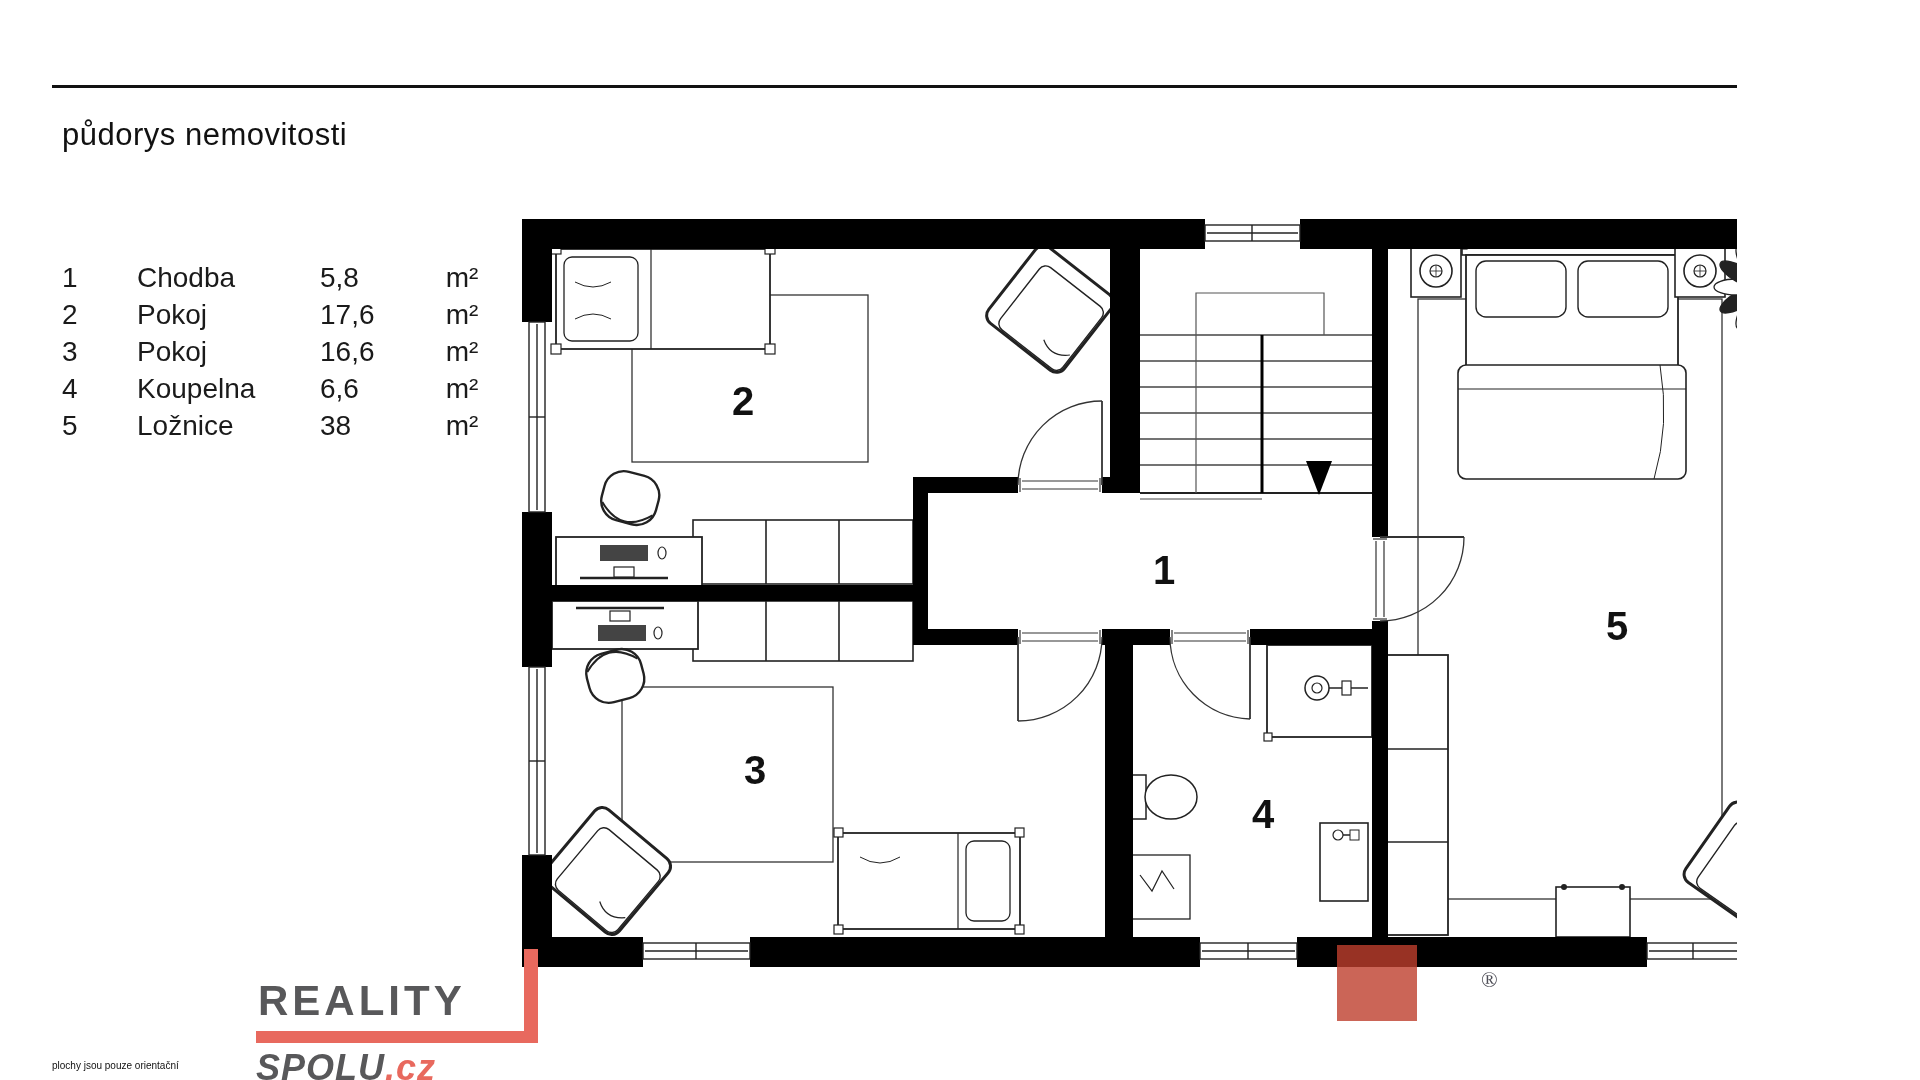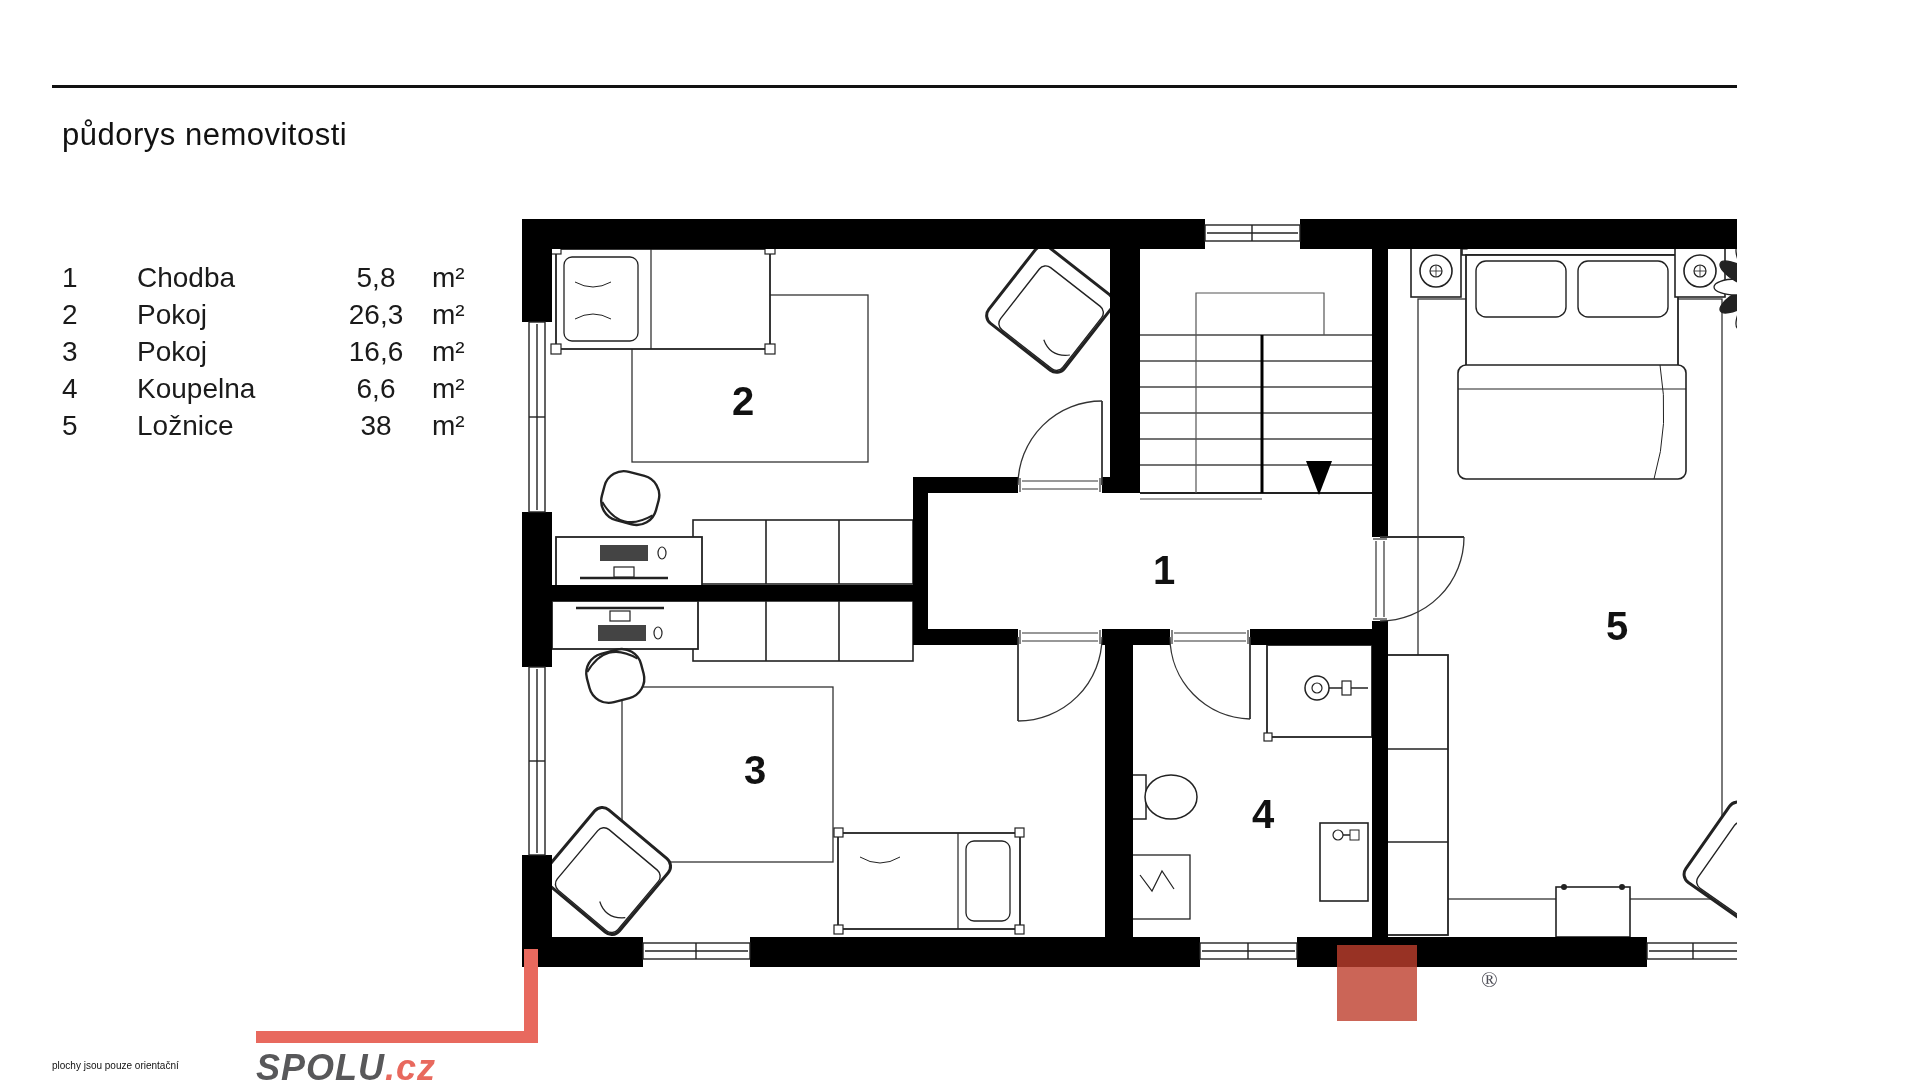--- a/index.html
+++ b/index.html
@@ -7,22 +7,22 @@
         font-family:"Liberation Sans",sans-serif;color:#111;margin-top:47px;}
   .rule{position:absolute;left:52px;width:1816px;height:3px;background:#111;}
   #rule-top{top:38px;}
   #rule-bottom{top:1041px;}
   #page-title{position:absolute;left:62px;top:70px;font-size:31px;letter-spacing:.5px;color:#111;}
   
   #legend{position:absolute;left:62px;top:212px;font-size:28px;color:#1a1a1a;}
   .lrow{display:flex;height:37px;align-items:center;}
   .lnum{width:75px;}
   .lname{width:183px;}
-  .larea{width:112px;text-align:center;}
-  .lunit{width:60px;text-align:left;}
+  .larea{width:112px;text-align:left;}
+  .lunit{width:60px;text-align:center;}
   
   #plan{position:absolute;left:0;top:0;width:1920px;height:1080px;}
   
   #footnote{position:absolute;left:52px;top:1013px;font-size:10px;color:#111;}
   #reality-logo{position:absolute;left:256px;top:900px;width:300px;height:175px;}
   #reality-word1{position:absolute;left:2px;top:30px;font-size:42px;font-weight:bold;
                  letter-spacing:4px;color:#58585a;}
   #reality-bar{position:absolute;left:0;top:84px;width:282px;height:12px;background:#e8695e;}
   #reality-post{position:absolute;left:268px;top:2px;width:14px;height:94px;background:#e8695e;}
   #reality-word2{position:absolute;left:0;top:100px;font-size:36px;font-weight:bold;letter-spacing:1px;font-style:italic;}
@@ -50,21 +50,21 @@
   <div id="legend">
     <div class="lrow">
       <span class="lnum">1</span>
       <span class="lname">Chodba</span>
       <span class="larea">5,8</span>
       <span class="lunit">m²</span>
     </div>
     <div class="lrow">
       <span class="lnum">2</span>
       <span class="lname">Pokoj</span>
-      <span class="larea">26,3</span>
+      <span class="larea">17,6</span>
       <span class="lunit">m²</span>
     </div>
     <div class="lrow">
       <span class="lnum">3</span>
       <span class="lname">Pokoj</span>
       <span class="larea">16,6</span>
       <span class="lunit">m²</span>
     </div>
     <div class="lrow">
       <span class="lnum">4</span>
@@ -388,20 +388,21 @@
       <text class="roomlabel" x="755" y="737">3</text>
       <text class="roomlabel" x="1263" y="781">4</text>
       <text class="roomlabel" x="1617" y="593">5</text>
     </g>
   </svg>
 
   <div class="rule" id="rule-bottom"></div>
   <div id="footnote">plochy jsou pouze orientační</div>
 
   <div id="reality-logo">
+    <div id="reality-word1">REALITY</div>
     <div id="reality-bar"></div>
     <div id="reality-post"></div>
     <div id="reality-word2"><span class="gray">SPOLU</span><span class="red">.cz</span></div>
   </div>
 
   <div id="broker-logo">
     <div id="broker-red"></div>
     <div id="broker-reg">®</div>
   </div>
 

